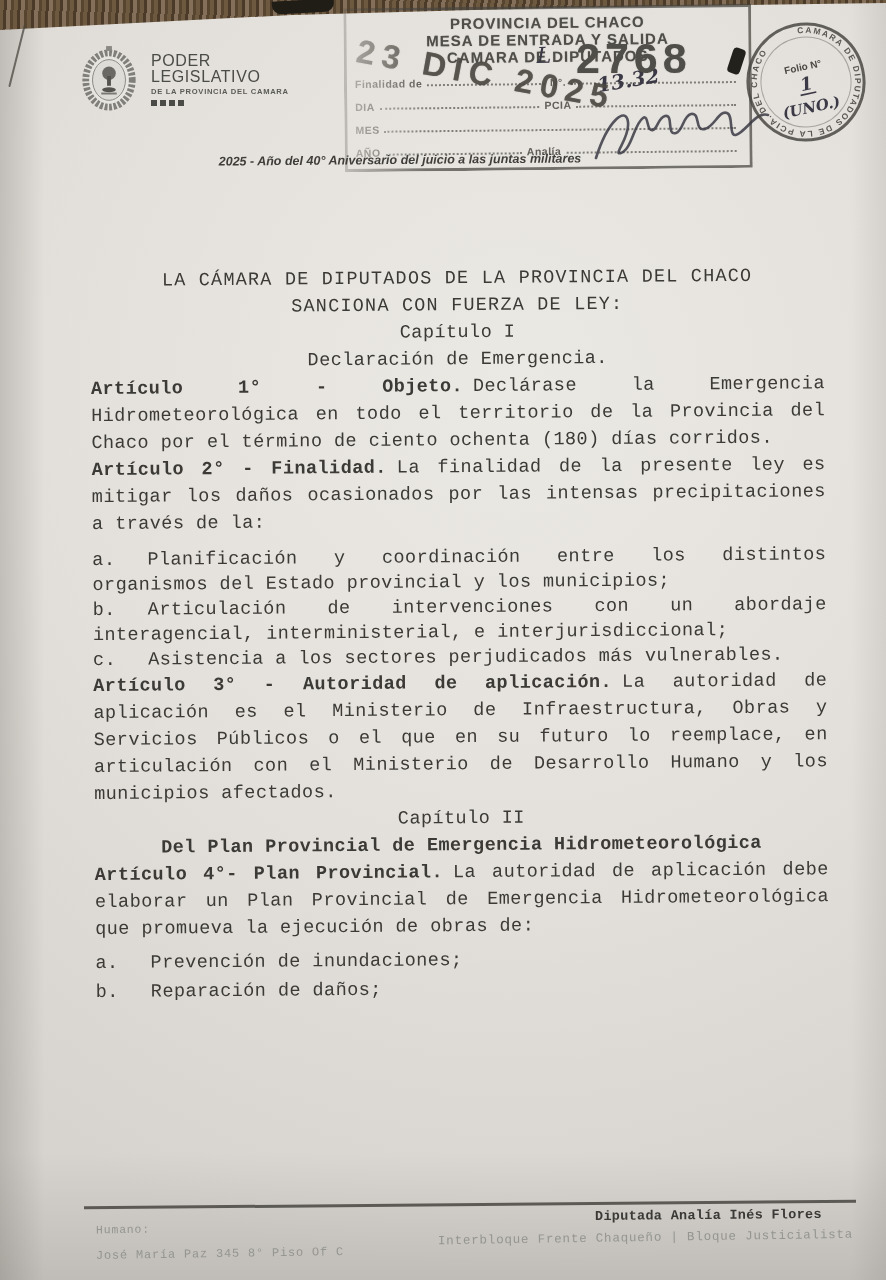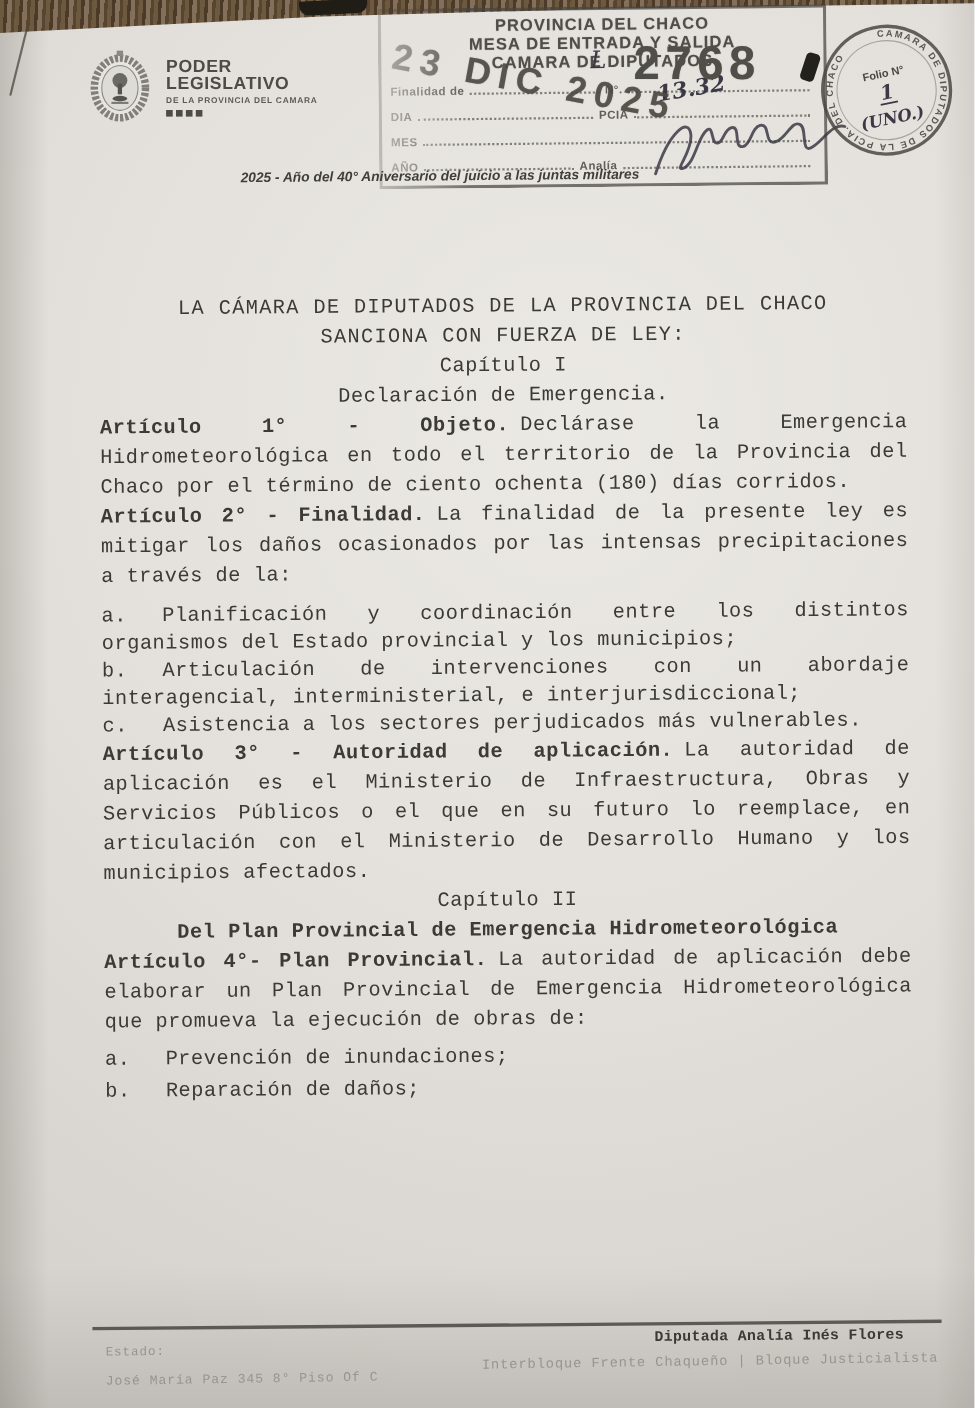--- a/index.html
+++ b/index.html
@@ -17,21 +17,21 @@
     background:repeating-linear-gradient(93deg,#6d5940 0 4px,#4b3a28 4px 7px,#84705a 7px 11px,#57452f 11px 14px);}
   .desk-blob{position:absolute;top:0;left:272px;width:62px;height:13px;background:#201d17;
     border-radius:0 0 9px 9px;transform:rotate(-3deg);}
   .hairline{position:absolute;left:16px;top:24px;width:2px;height:64px;background:#4a473f;
     border-radius:2px;transform:rotate(14deg);opacity:.75;}
 
   
   .logo{position:absolute;left:78px;top:44px;display:flex;align-items:center;gap:11px;}
   .crest{width:62px;height:70px;}
   .logo-text{color:#4b4b47;font-family:"Liberation Sans",sans-serif;}
-  .logo-line{font-size:16px;font-weight:700;line-height:16px;letter-spacing:.6px;}
+  .logo-line{font-size:16px;font-weight:400;line-height:16px;letter-spacing:.6px;}
   .logo-sub{font-size:7.6px;font-weight:700;letter-spacing:.7px;margin-top:2px;color:#5b5b56;}
   .logo-squares{display:flex;gap:3px;margin-top:4px;}
   .sq{width:6px;height:6px;background:#4b4b47;}
 
   
   .entry-stamp{position:absolute;left:344px;top:6px;width:402px;height:158px;
     border:3px solid rgba(70,68,62,.72);transform:rotate(-.6deg);
     font-family:"Liberation Sans",sans-serif;color:rgba(72,70,64,.92);
     -webkit-mask-image:linear-gradient(90deg,rgba(0,0,0,.35),#000 20%);
     mask-image:linear-gradient(90deg,rgba(0,0,0,.35),#000 20%);}
@@ -211,17 +211,17 @@
     <p class="para art4"><span class="lead">Artículo 4°- Plan Provincial.</span><span>La autoridad de aplicación debe elaborar un Plan Provincial de Emergencia Hidrometeorológica que promueva la ejecución de obras de:</span></p>
 
     <div class="list4">
       <p class="li"><span>a.</span><span class="li-gap"></span><span>Prevención de inundaciones;</span></p>
       <p class="li"><span>b.</span><span class="li-gap"></span><span>Reparación de daños;</span></p>
     </div>
   </div>
 
   <div class="rule"></div>
   <div class="deputy">Diputada Analía Inés Flores</div>
-  <div class="office-label faint">Estado:</div>
+  <div class="office-label faint">Humano:</div>
   <div class="bloc faint">Interbloque Frente Chaqueño | Bloque Justicialista</div>
   <div class="address faint">José María Paz 345 8° Piso Of C</div>
 
 </div>
 
 </body></html>

